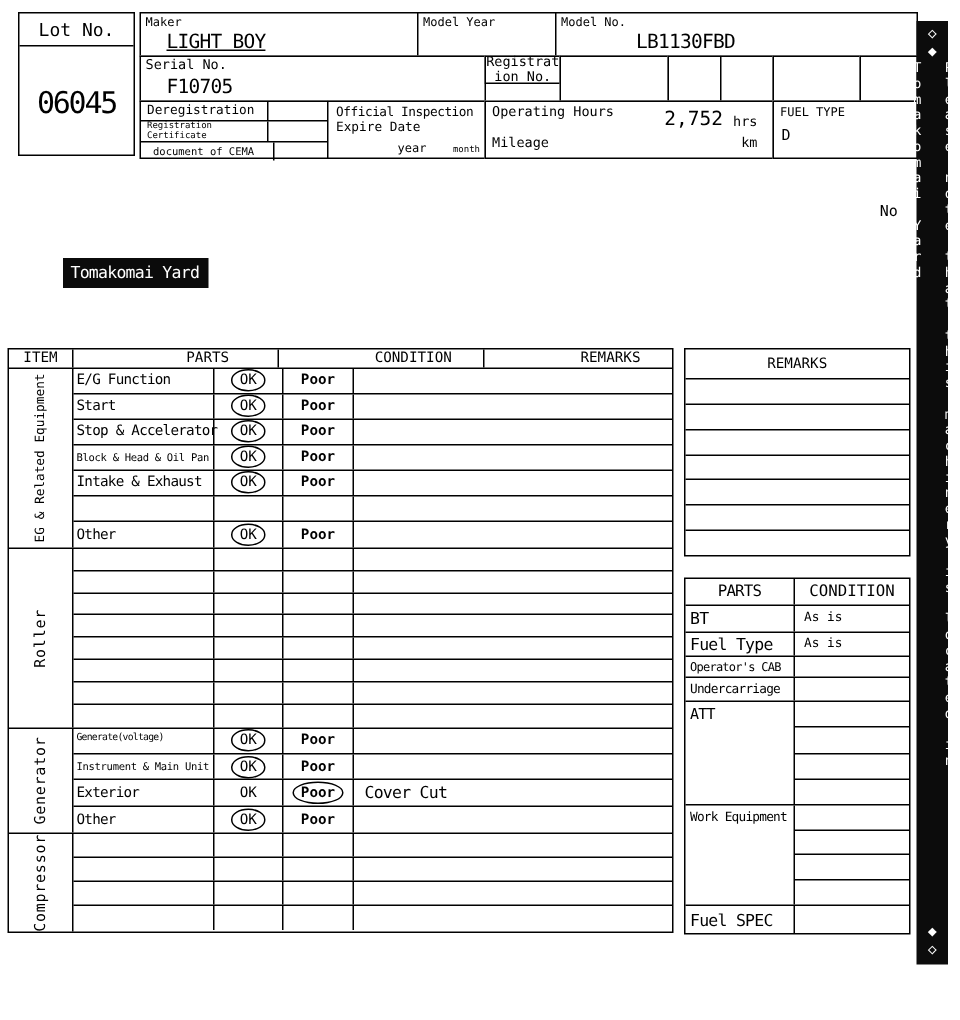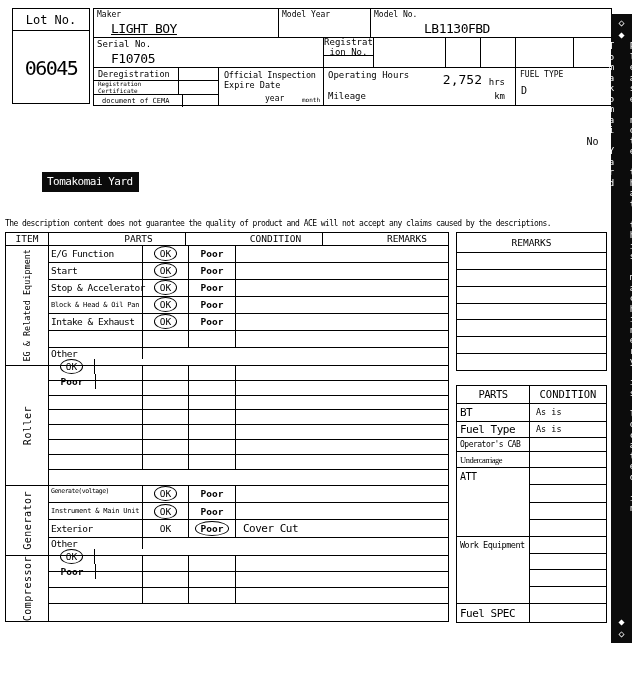--- a/index.html
+++ b/index.html
@@ -68,21 +68,21 @@
   .c-parts{width:94px;border-right:1px solid #000;}
   .c-cond{width:94px;border-right:1px solid #000;}
   .c-rem{flex:1;}
   .section{display:flex;border-bottom:1px solid #000;}
   .section:last-child{border-bottom:none;}
   .section .itemcell{width:43px;border-right:1px solid #000;display:flex;align-items:center;justify-content:center;box-sizing:border-box;}
   .vlabel{writing-mode:vertical-rl;transform:rotate(180deg);font-size:10px;letter-spacing:0.5px;}
   .vlabel.long{font-size:8.5px;letter-spacing:0px;}
   .rows{flex:1;display:flex;flex-direction:column;}
   .row{display:flex;border-bottom:1px solid #000;box-sizing:border-box;}
-  .rows .row:last-child{border-bottom:none;flex-direction:column;}
+  .rows .row:last-child{border-bottom:none;}
   .row .pc{width:94px;border-right:1px solid #000;display:flex;align-items:center;padding-left:2px;box-sizing:border-box;font-size:9.5px;letter-spacing:-0.5px;white-space:nowrap;}
   .row .pc.sm{font-size:7px;letter-spacing:-0.2px;}
   .row .pc.xs{font-size:6.5px;align-items:flex-start;padding-top:2px;white-space:normal;}
   .row .pc.xs span{display:inline-block;width:64px;word-break:break-all;line-height:6.5px;}
   .row .okc{width:46px;border-right:1px solid #000;display:flex;align-items:center;justify-content:center;box-sizing:border-box;}
   .row .poorc{width:47px;border-right:1px solid #000;display:flex;align-items:center;justify-content:center;box-sizing:border-box;font-weight:bold;}
   .row .remc{flex:1;display:flex;align-items:center;padding-left:7px;font-size:11px;letter-spacing:-0.5px;}
   .sec-eg .row{height:17px;}
   .sec-roller .row{height:14.875px;}
   .sec-gen .row{height:17.25px;}
@@ -186,21 +186,20 @@
     <span class="mil">Mileage</span>
     <span class="mku">km</span>
   </div>
 
   <div class="box" id="fuel-box">
     <span class="fl">FUEL TYPE</span>
     <span class="fv">D</span>
   </div>
 
   <div id="yard-badge">Tomakomai Yard</div>
-  <div id="disclaimer">The description content does not guarantee the quality of product and ACE will not accept any claims caused by the descriptions.</div>
 
   <div class="box" id="main-table">
     <div class="hrow">
       <div class="hc c-item">ITEM</div>
       <div class="hc c-parts">PARTS</div>
       <div class="hc c-cond">CONDITION</div>
       <div class="hc c-rem">REMARKS</div>
     </div>
 
     <div class="section sec-eg">
@@ -439,21 +438,21 @@
       <div class="sp-c">As is</div>
     </div>
     <div class="sp-row" style="height:16px;">
       <div class="sp-l">Fuel Type</div>
       <div class="sp-c">As is</div>
     </div>
     <div class="sp-row" style="height:15px;">
       <div class="sp-l f8">Operator's CAB</div>
       <div class="sp-c"></div>
     </div>
-    <div class="sp-row" style="height:16px;font-family:Liberation Serif, serif;">
+    <div class="sp-row" style="height:16px;">
       <div class="sp-l f85">Undercarriage</div>
       <div class="sp-c"></div>
     </div>
     <div class="sp-row grp" style="height:69px;">
       <div class="sp-l" style="font-size:10px;">ATT</div>
       <div class="subs">
         <div class="sub"></div>
         <div class="sub"></div>
         <div class="sub"></div>
         <div class="sub"></div>

